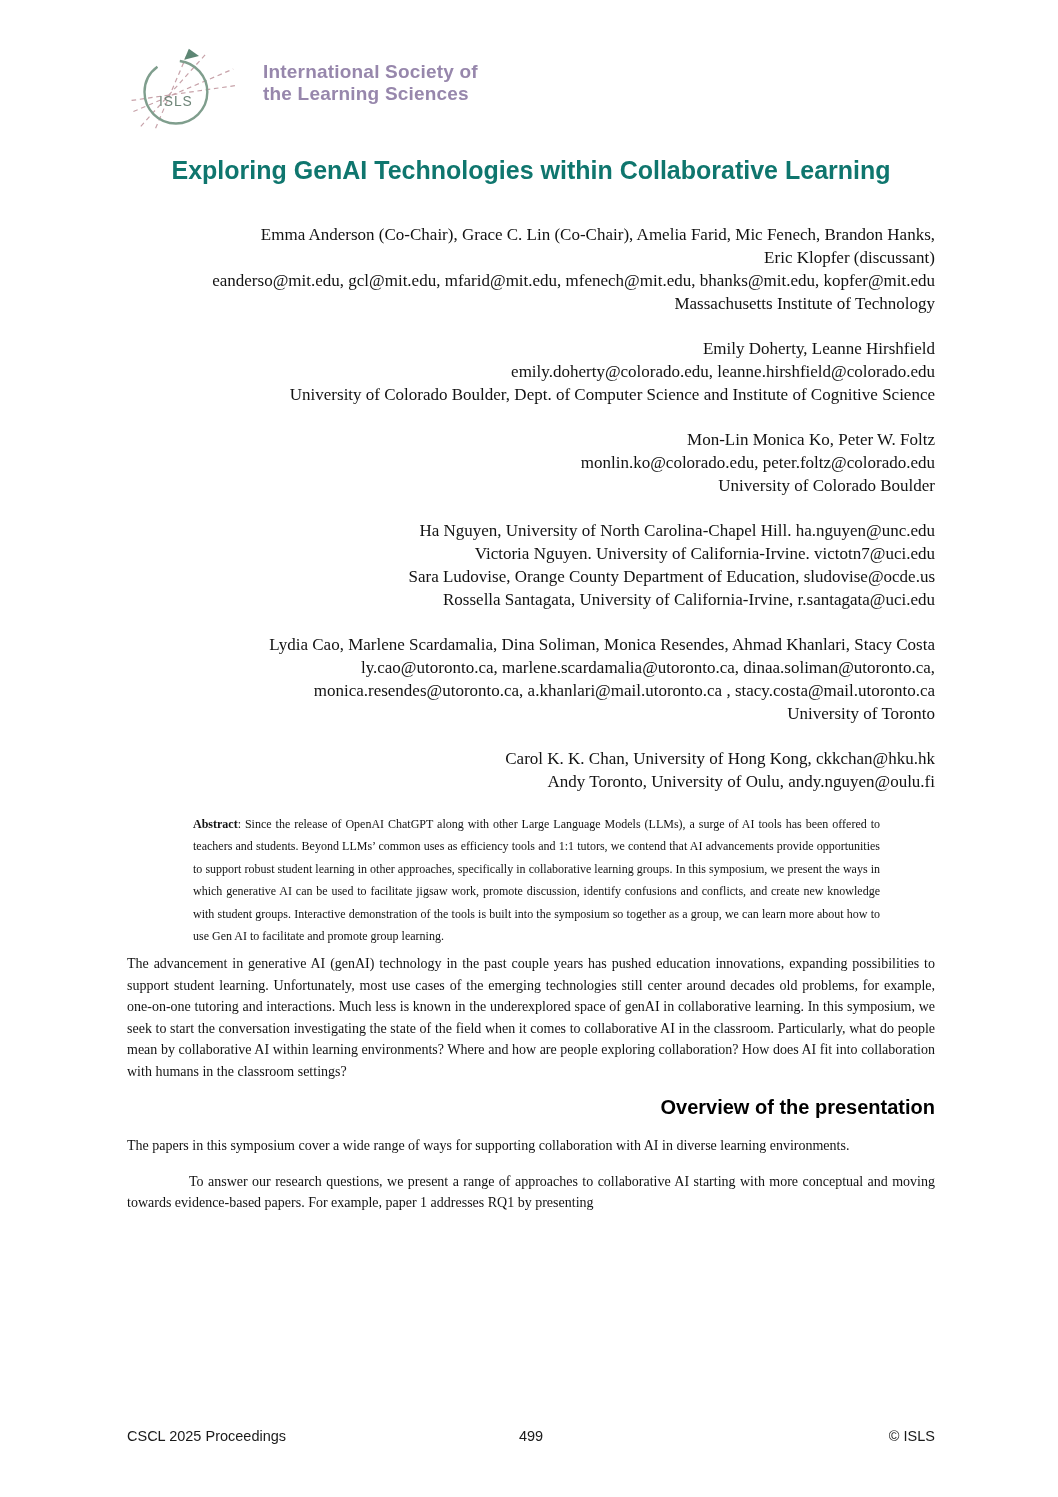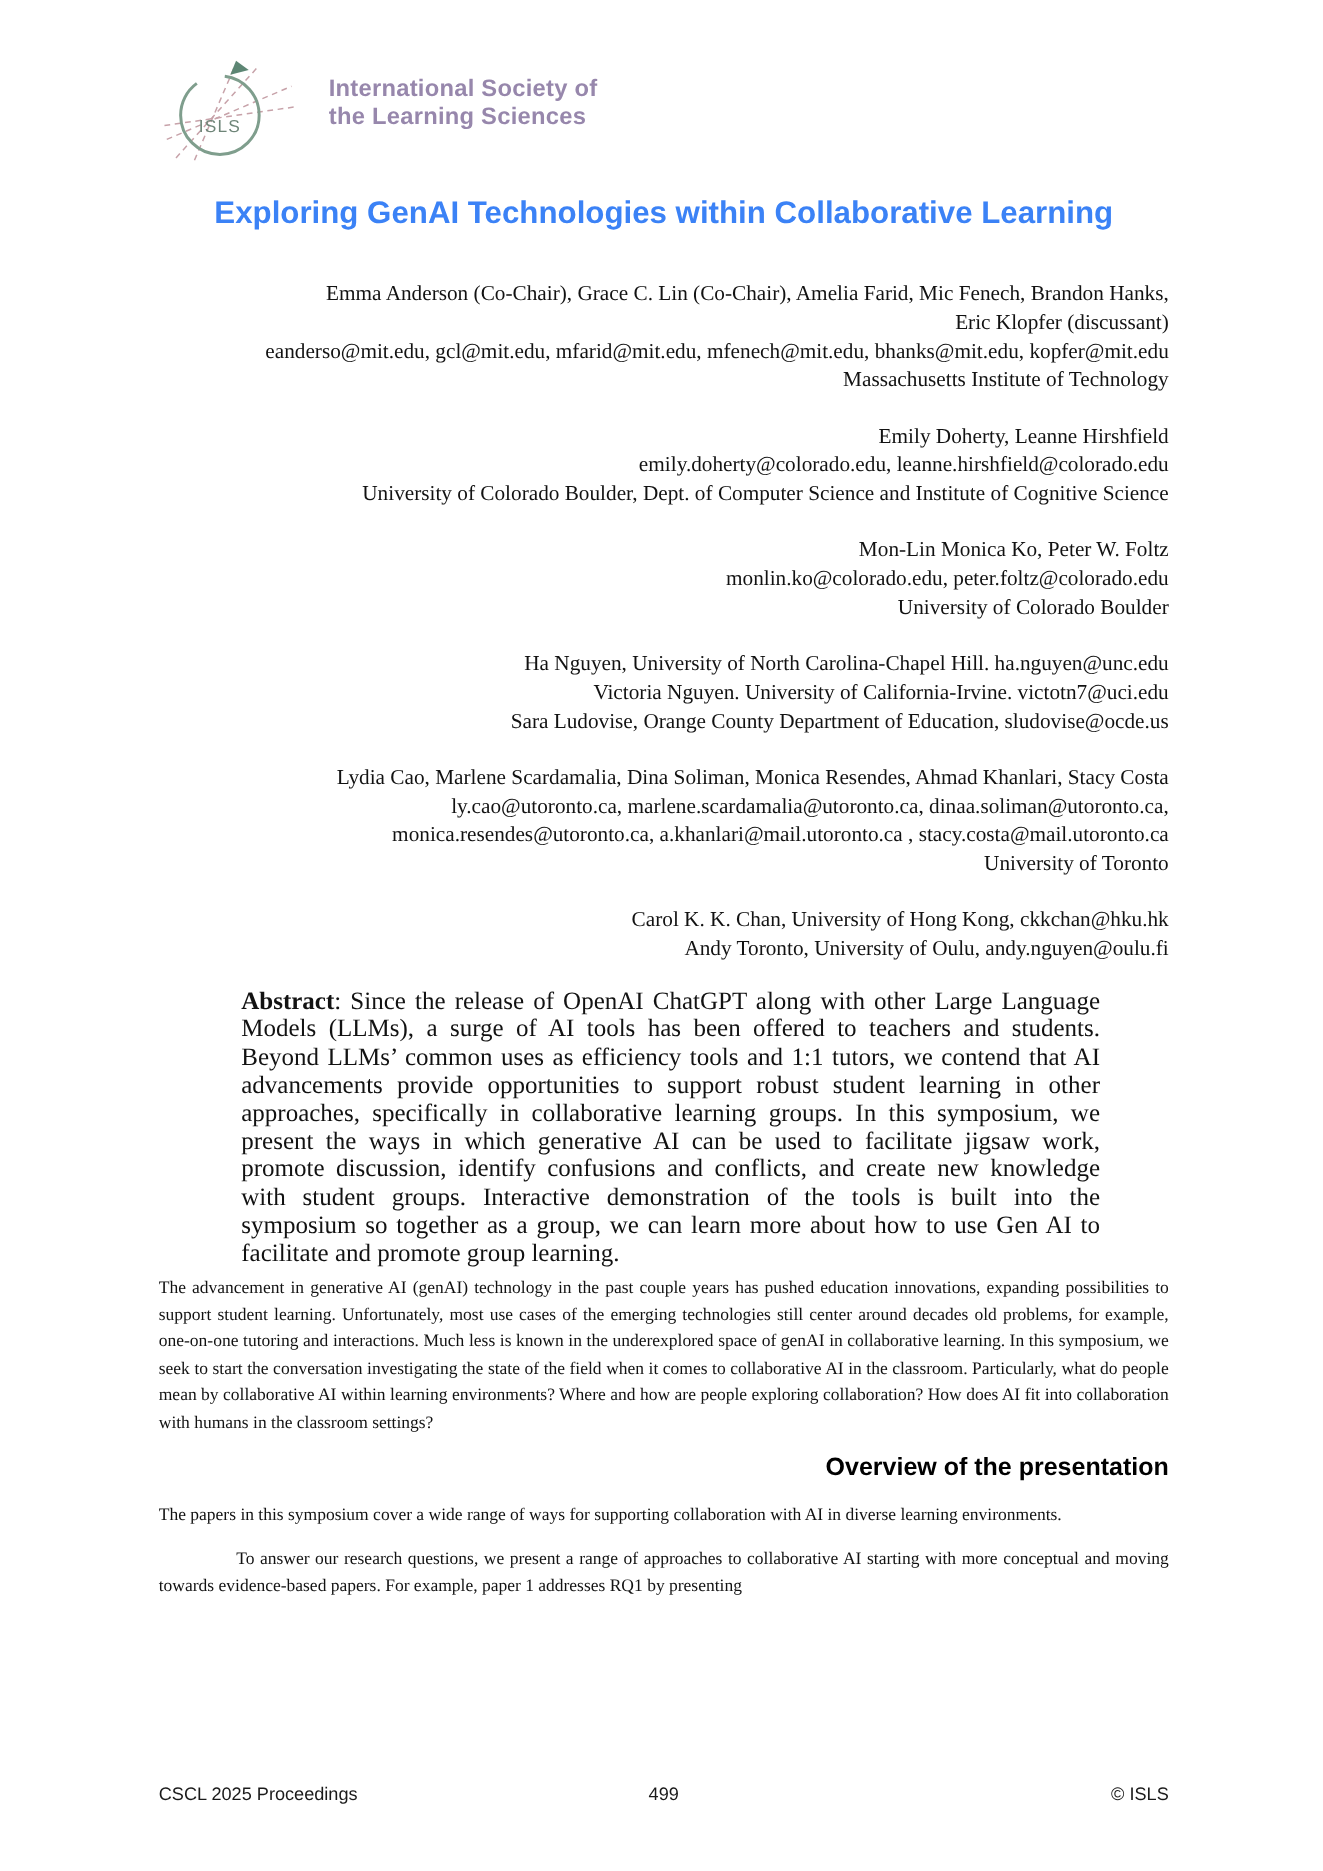--- a/index.html
+++ b/index.html
@@ -35,35 +35,35 @@
     letter-spacing: 0.2px;
   }
   
   .paper-title {
     margin-top: 26px;
     text-align: center;
     font-family: "Liberation Sans", sans-serif;
     font-weight: 700;
     font-size: 25px;
     line-height: 29px;
-    color: #3b82f6;
+    color: #0f766e;
   }
   
   .author-block {
     margin-top: 22px;
     text-align: right;
     font-size: 17px;
     line-height: 23px;
   }
   .author-block.first { margin-top: 38px; }
   
   .abstract {
     margin: 20px 55px 0 66px;
     text-align: justify;
-    font-size: 20px;
+    font-size: 12px;
     line-height: 22.4px;
   }
   .abstract b { font-weight: 700; }
   
   .section-heading {
     font-family: "Liberation Sans", sans-serif;
     font-weight: 700;
     font-size: 20px;
     line-height: 22px;
     margin-top: 14px;
@@ -135,20 +135,21 @@
   <div class="author-block">
     <div>Mon-Lin Monica Ko, Peter W. Foltz</div>
     <div>monlin.ko@colorado.edu, peter.foltz@colorado.edu</div>
     <div>University of Colorado Boulder</div>
   </div>
 
   <div class="author-block">
     <div>Ha Nguyen, University of North Carolina-Chapel Hill. ha.nguyen@unc.edu</div>
     <div>Victoria Nguyen. University of California-Irvine. victotn7@uci.edu</div>
     <div>Sara Ludovise, Orange County Department of Education, sludovise@ocde.us</div>
+    <div>Rossella Santagata, University of California-Irvine, r.santagata@uci.edu</div>
   </div>
 
   <div class="author-block">
     <div>Lydia Cao, Marlene Scardamalia, Dina Soliman, Monica Resendes, Ahmad Khanlari, Stacy Costa</div>
     <div>ly.cao@utoronto.ca, marlene.scardamalia@utoronto.ca,  dinaa.soliman@utoronto.ca,</div>
     <div>monica.resendes@utoronto.ca, a.khanlari@mail.utoronto.ca ,  stacy.costa@mail.utoronto.ca</div>
     <div>University of Toronto</div>
   </div>
 
   <div class="author-block">

